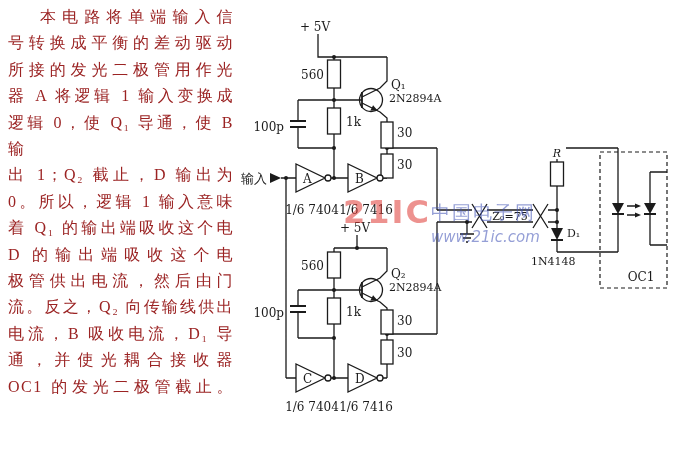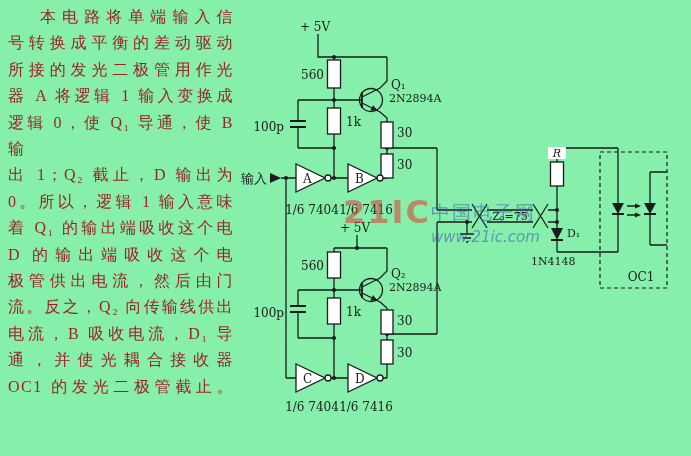--- a/index.html
+++ b/index.html
@@ -1,17 +1,17 @@
 <!DOCTYPE html>
 <html><head>
 <meta charset="utf-8">
 <style>
   html,body { margin:0; padding:0; background:#e8e8e8; }
   .page {
-    position:relative; width:691px; height:456px; background:#86efac;
+    position:relative; width:691px; height:456px; background:#ffffff;
     overflow:hidden; font-family:"Liberation Serif", serif;
   }
   
   .desc {
     position:absolute; left:8px; top:4px; width:226px;
     color:#9b2323; font-size:16px; line-height:26.4px; letter-spacing:1.5px;
   }
   .desc-line { text-align:justify; text-align-last:justify; }
   .desc-line:first-child { text-indent:2em; }
 

